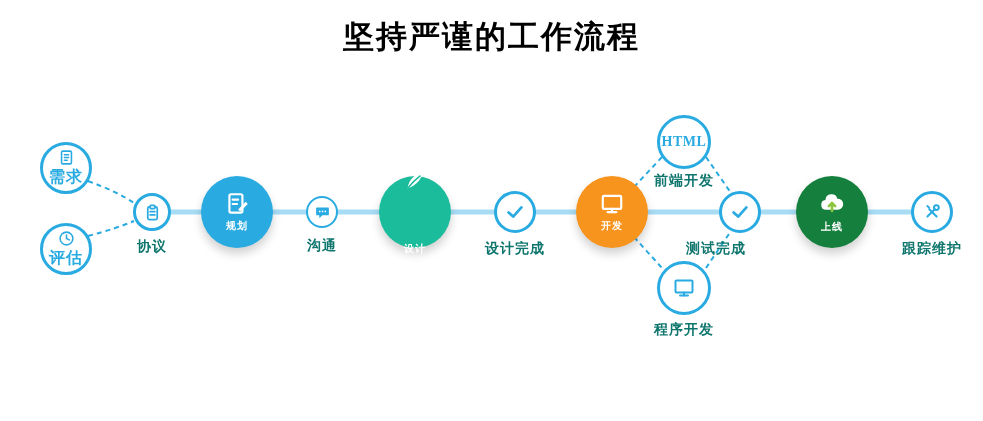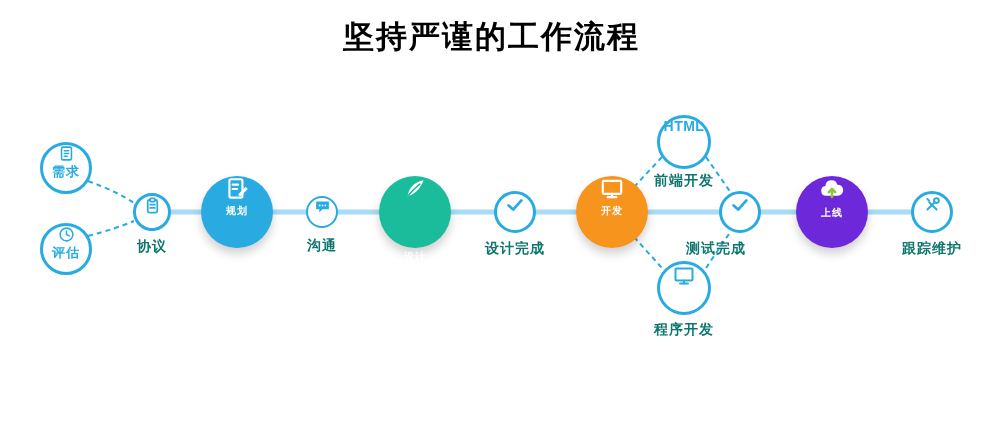--- a/index.html
+++ b/index.html
@@ -8,31 +8,31 @@
     font-family:"Liberation Sans", sans-serif;
   }
   .title{
     position:absolute;top:16px;left:0;width:100%;margin:0;
     text-align:center;font-size:31px;font-weight:bold;color:#000;
     letter-spacing:2px;
   }
   .connectors{position:absolute;left:0;top:0;}
   .circle{
     position:absolute;background:#fff;border-radius:50%;
-    display:flex;flex-direction:column;align-items:center;justify-content:flex-start;
-    box-sizing:border-box;text-align:center;
+    display:flex;flex-direction:column;align-items:center;justify-content:center;
+    box-sizing:border-box;text-align:center;font-family:Liberation Serif, serif;
   }
   .outline{border:3px solid #29abe2;color:#29abe2;}
   .filled{color:#fff;box-shadow:0 6px 10px rgba(0,0,0,.18);}
   .filled .big-label{font-size:10px;font-weight:bold;margin-top:2px;letter-spacing:1px;}
   .bg-blue{background:#29abe2;}
   .bg-teal{background:#1bbc9b;}
   .bg-orange{background:#f7941e;}
-  .bg-green{background:#6d28d9;}
-  .in-label{font-size:13px;font-weight:bold;margin-top:1px;letter-spacing:1px;}
+  .bg-green{background:#15803d;}
+  .in-label{font-size:16px;font-weight:bold;margin-top:1px;letter-spacing:1px;}
   .html-label{font-size:14px;font-weight:bold;letter-spacing:.5px;}
   .lbl{
     position:absolute;transform:translateX(-50%);
     color:#0f766e;font-size:14px;font-weight:bold;white-space:nowrap;letter-spacing:1px;
   }
   .icon{display:flex;align-items:center;justify-content:center;line-height:0;}
 </style>
 </head>
 <body>
 

